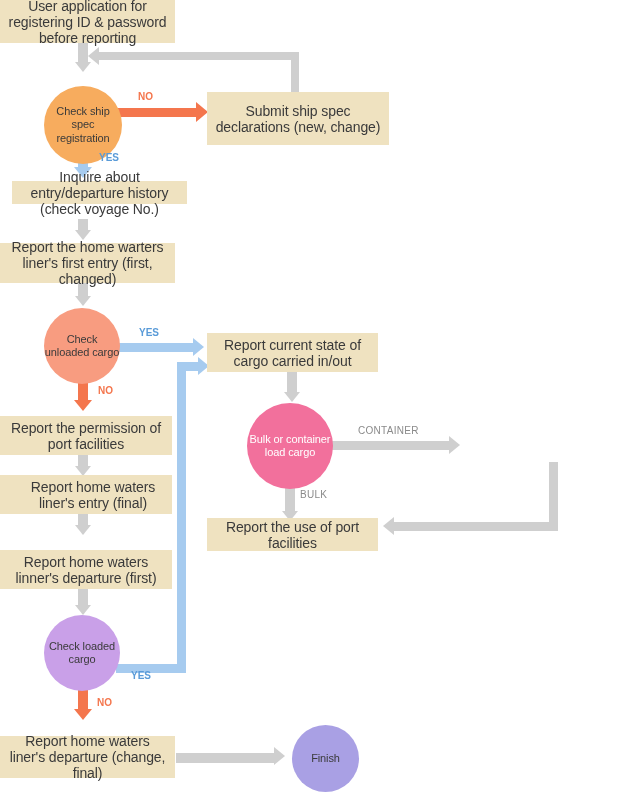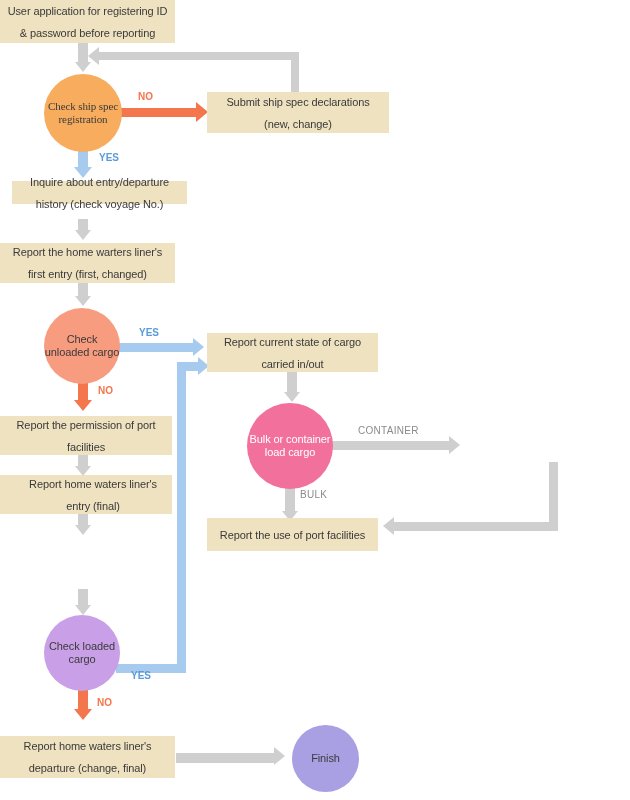--- a/index.html
+++ b/index.html
@@ -16,22 +16,22 @@
     overflow:hidden;
   }
   .node{
     position:absolute;
     box-sizing:border-box;
     display:flex;
     align-items:center;
     justify-content:center;
     text-align:center;
     color:#3a3a3a;
-    font-size:11px;
-    line-height:22px;
+    font-size:14px;
+    line-height:16px;
     letter-spacing:-0.1px;
     z-index:3;
   }
   .box{
     background:#EFE2C0;
     padding:3px 6px;
   }
   .circle{
     border-radius:50%;
     font-size:11px;
@@ -134,39 +134,40 @@
 
   <div class="seg orange" style="left:78px;top:688px;width:10px;height:24px;"></div>
   <div class="arrow ar-down-orange" style="left:74px;top:709px;"></div>
   <div class="elabel lab-no" style="left:97px;top:697px;">NO</div>
 
   <div class="seg gray" style="left:176px;top:753px;width:100px;height:10px;"></div>
   <div class="arrow ar-right-gray" style="left:274px;top:747px;"></div>
 
   <div class="node box" style="left:0px;top:0px;width:175px;height:43px;">User application for registering ID &amp; password before reporting</div>
 
-  <div class="node circle c-orange" style="left:44px;top:74px;width:78px;height:78px;font-family:Liberation Serif, serif;">Check ship spec registration</div>
+  <div class="node circle c-orange" style="left:44px;top:86px;width:78px;height:78px;">Check ship spec registration</div>
 
-  <div class="node box" style="left:207px;top:92px;width:182px;height:41px;">Submit ship spec declarations (new, change)</div>
+  <div class="node box" style="left:207px;top:92px;width:182px;height:53px;">Submit ship spec declarations (new, change)</div>
 
   <div class="node box" style="left:12px;top:181px;width:175px;height:23px;">Inquire about entry/departure history (check voyage No.)</div>
 
   <div class="node box" style="left:0px;top:243px;width:175px;height:40px;">Report the home warters liner's first entry (first, changed)</div>
 
   <div class="node circle c-salmon" style="left:44px;top:308px;width:76px;height:76px;">Check unloaded cargo</div>
 
   <div class="node box" style="left:207px;top:333px;width:171px;height:39px;">Report current state of cargo carried in/out</div>
 
   <div class="node circle c-pink" style="left:247px;top:403px;width:86px;height:86px;">Bulk or container load cargo</div>
 
 
   <div class="node box" style="left:0px;top:416px;width:172px;height:39px;">Report the permission of port facilities</div>
 
   <div class="node box" style="left:0px;top:475px;width:172px;height:39px;padding-left:20px;">Report home waters liner's entry (final)</div>
 
+  <div class="node box" style="left:0px;top:550px;width:172px;height:39px;">Report home waters linner's departure (first)</div>
 
   <div class="node box" style="left:207px;top:518px;width:171px;height:33px;">Report the use of port facilities</div>
 
   <div class="node circle c-violet" style="left:44px;top:615px;width:76px;height:76px;">Check loaded cargo</div>
 
   <div class="node box" style="left:0px;top:736px;width:175px;height:42px;">Report home waters liner's departure (change, final)</div>
 
   <div class="node circle c-indigo" style="left:292px;top:725px;width:67px;height:67px;">Finish</div>
 
 </div>

